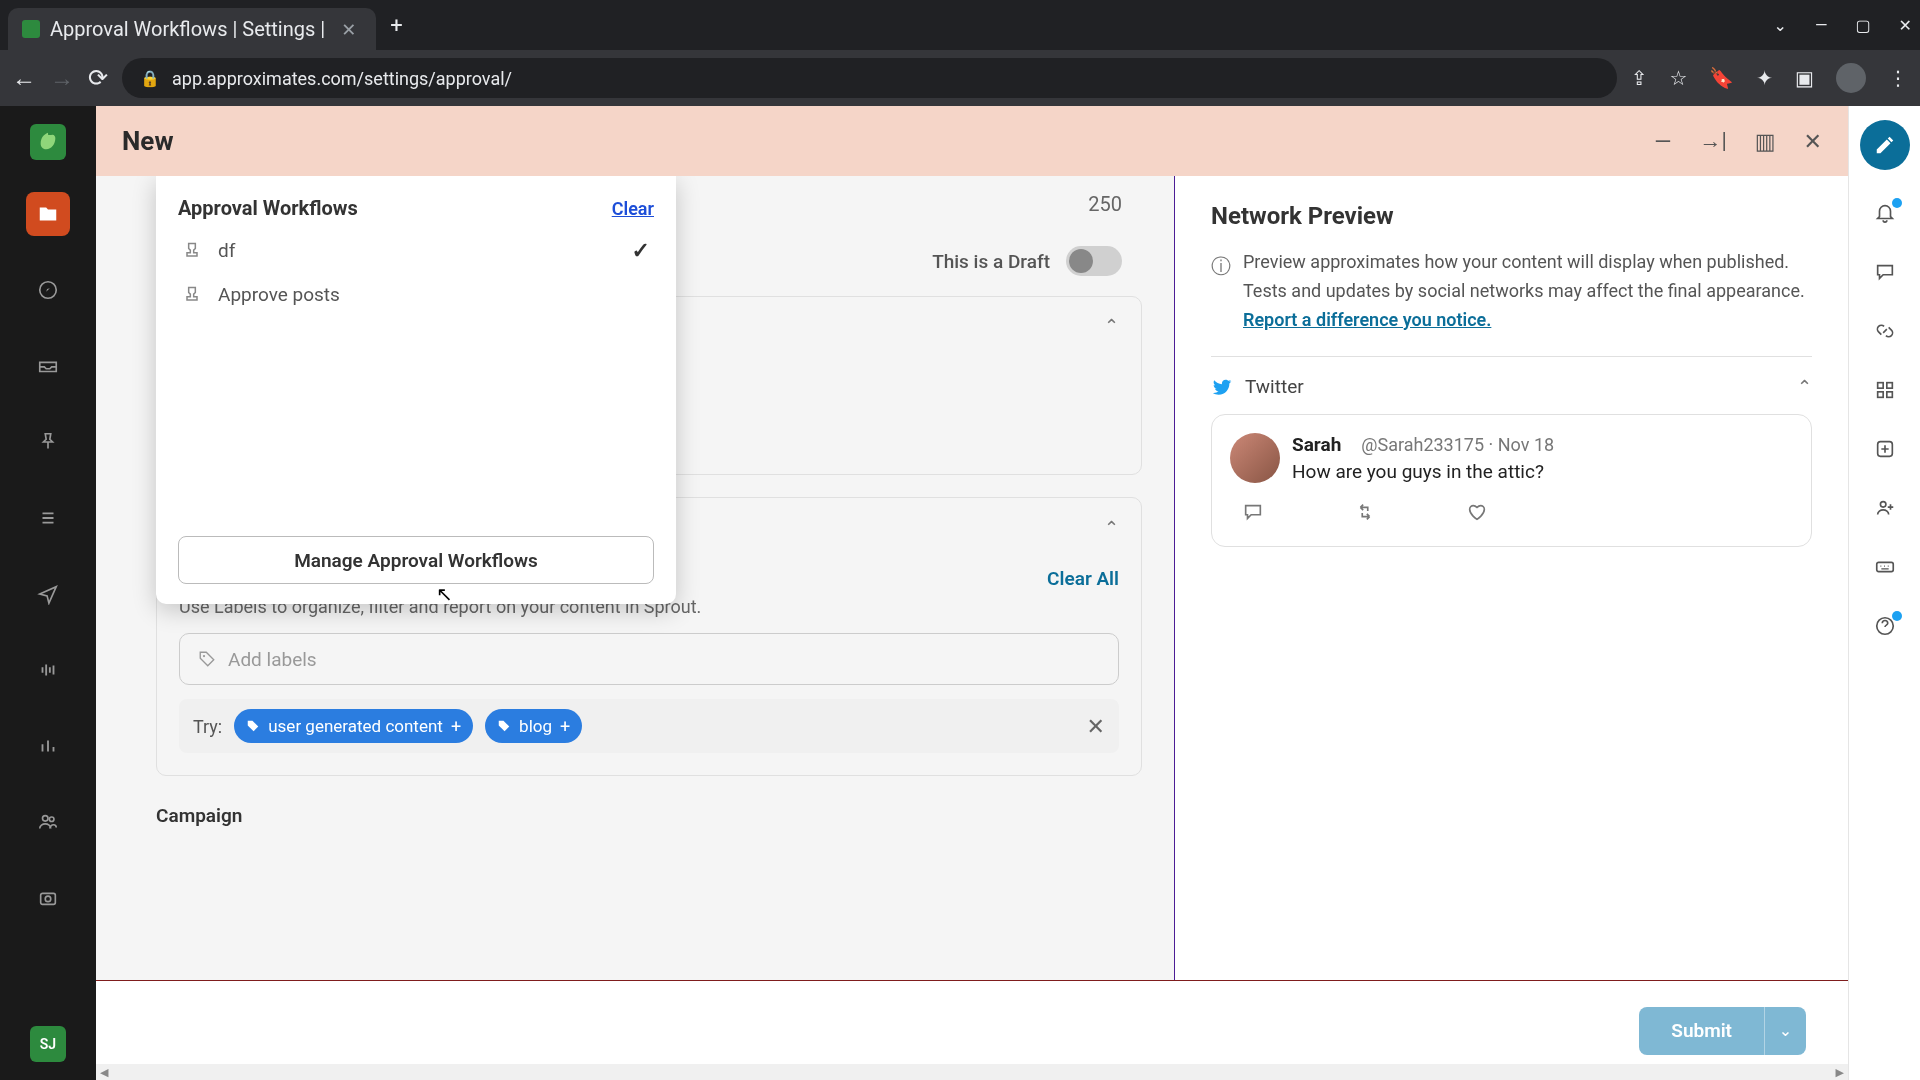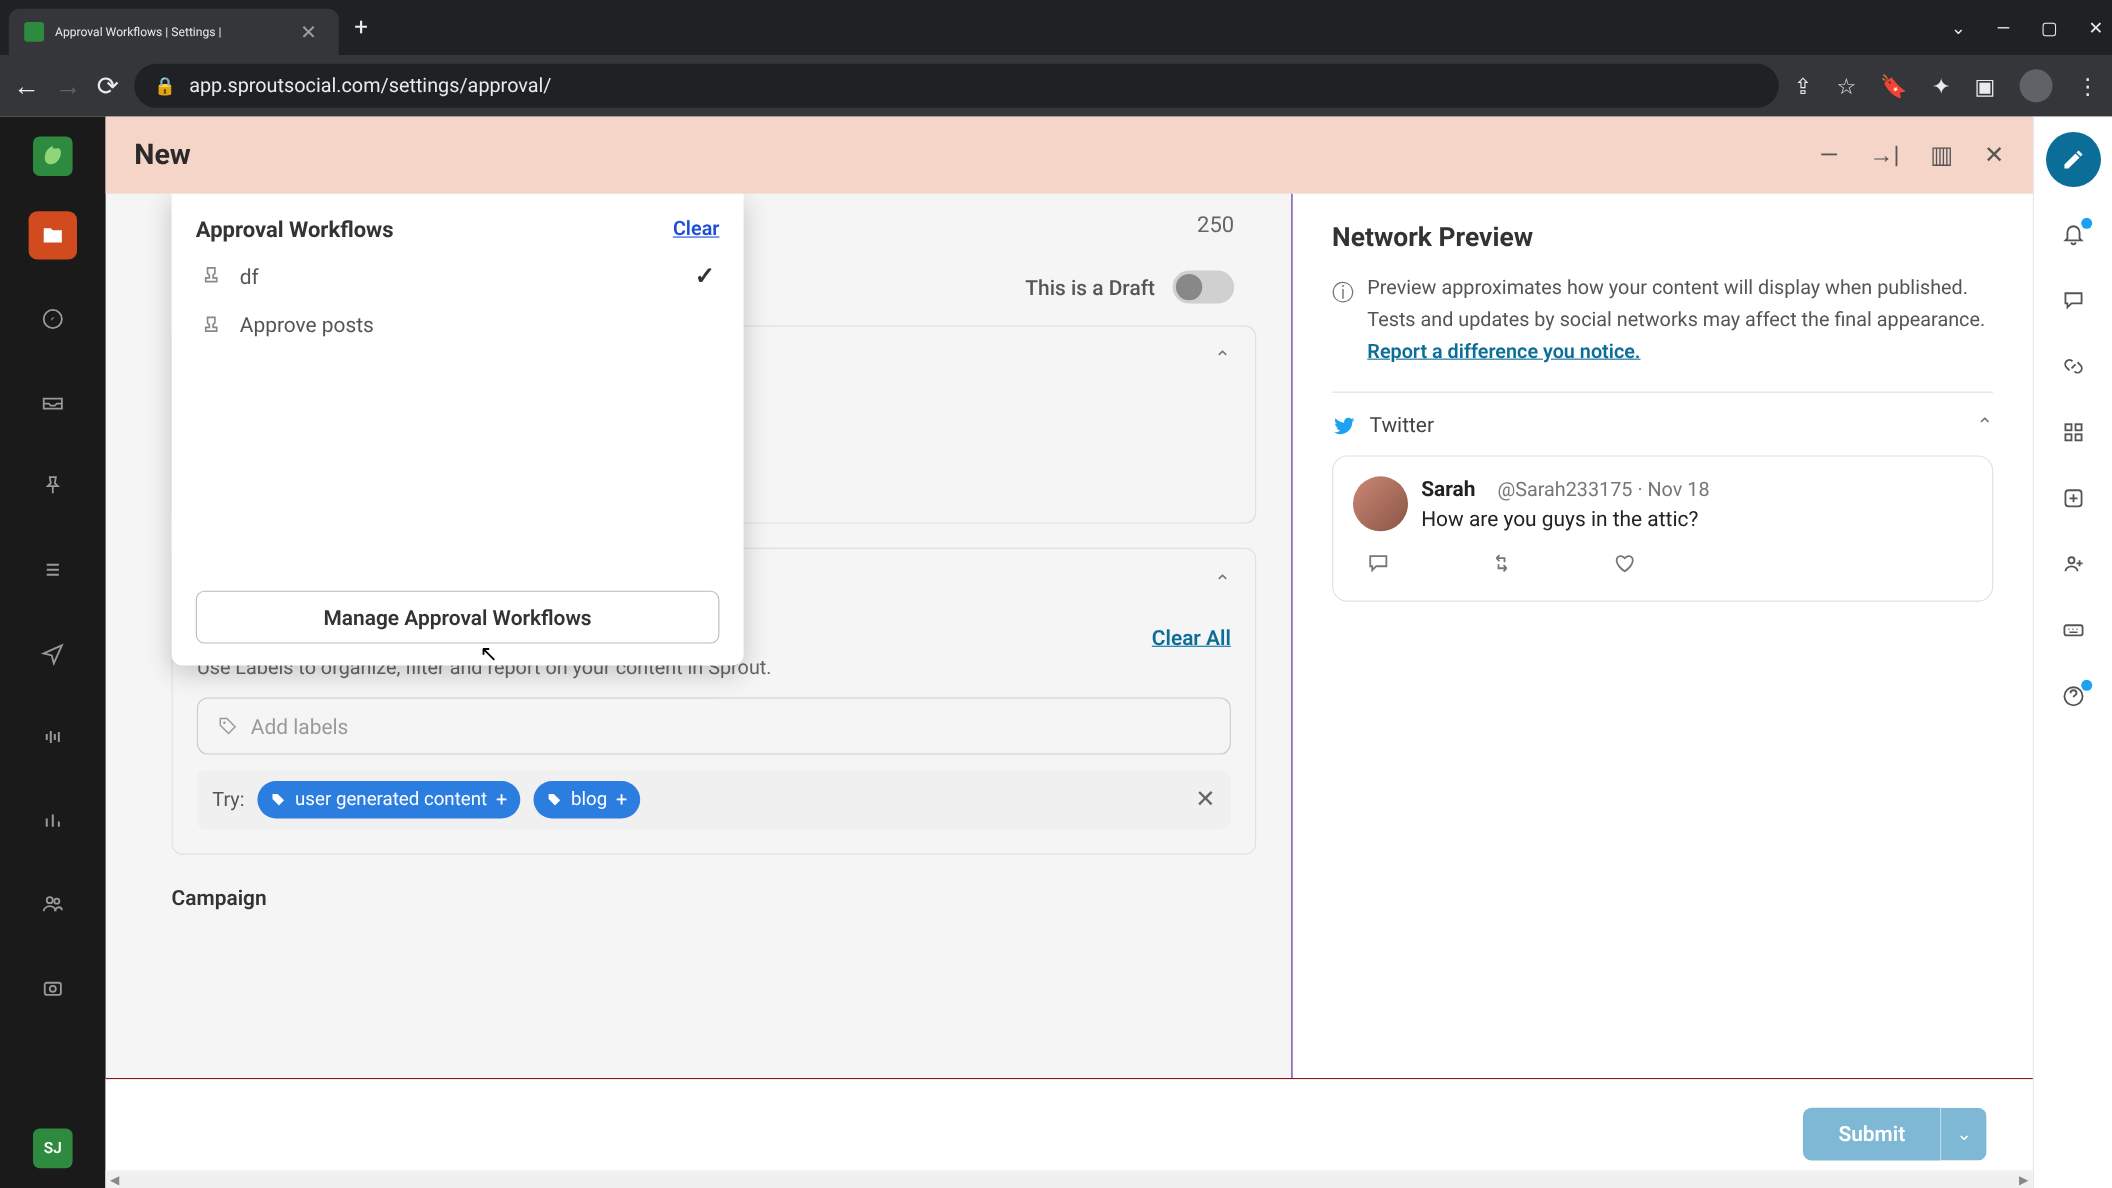--- a/index.html
+++ b/index.html
@@ -2,21 +2,21 @@
 <html><head>
 <meta charset="utf-8">
 <style>
 * { margin: 0; padding: 0; box-sizing: border-box; font-family: -apple-system, BlinkMacSystemFont, "Segoe UI", Roboto, sans-serif; }
 body { background: #000; width: 1920px; height: 1080px; overflow: hidden; display: flex; flex-direction: column; }
 
 
 .browser-chrome { background: #202124; height: 50px; display: flex; align-items: center; padding: 0 8px; }
 .tab { background: #35363a; border-radius: 10px 10px 0 0; height: 42px; display: flex; align-items: center; padding: 0 14px; margin-top: 8px; min-width: 300px; gap: 10px; }
 .tab-favicon { width: 18px; height: 18px; background: #2d8a3e; border-radius: 3px; }
-.tab-title { color: #e8eaed; font-size: 11px; flex: 1; }
+.tab-title { color: #e8eaed; font-size: 20px; flex: 1; }
 .tab-close { color: #9aa0a6; font-size: 18px; cursor: pointer; padding: 2px 6px; }
 .new-tab { color: #e8eaed; font-size: 22px; margin-left: 14px; cursor: pointer; }
 .chrome-right { margin-left: auto; display: flex; gap: 28px; align-items: center; color: #e8eaed; }
 .chrome-btn { font-size: 16px; cursor: pointer; }
 
 .addr-bar { background: #35363a; height: 56px; display: flex; align-items: center; padding: 0 12px; gap: 14px; }
 .nav-btn { color: #e8eaed; font-size: 24px; cursor: pointer; }
 .nav-btn.disabled { color: #5f6368; }
 .url-box { flex: 1; background: #202124; border-radius: 24px; height: 40px; display: flex; align-items: center; padding: 0 18px; gap: 12px; }
 .lock-icon { color: #9aa0a6; }
@@ -57,21 +57,21 @@
 .toggle-knob { width: 24px; height: 24px; border-radius: 50%; background: #888; position: absolute; top: 3px; left: 3px; }
 
 .section-card { border: 1px solid #e0e0e0; border-radius: 10px; margin-bottom: 22px; }
 .section-head { display: flex; align-items: center; padding: 18px 22px; cursor: pointer; }
 .section-title { font-size: 19px; color: #555; flex: 1; }
 .chevron { font-size: 18px; color: #777; }
 .section-body { padding: 10px 22px 22px; }
 
 .labels-head { display: flex; align-items: center; margin-bottom: 6px; }
 .labels-title { font-size: 19px; font-weight: 600; color: #333; }
-.clear-all { margin-left: auto; color: #0b6e99; font-size: 19px; font-weight: 600; text-decoration: underline; cursor: pointer; }
+.clear-all { margin-left: auto; color: #0b6e99; font-size: 19px; font-weight: 600; cursor: pointer; }
 .labels-desc { color: #666; font-size: 18px; margin-bottom: 16px; }
 .labels-input { border: 1px solid #ccc; border-radius: 10px; height: 52px; display: flex; align-items: center; padding: 0 18px; gap: 12px; color: #999; font-size: 19px; }
 .try-row { background: #f0f0f0; border-radius: 8px; padding: 10px 14px; margin-top: 14px; display: flex; align-items: center; gap: 12px; }
 .try-label { color: #555; font-size: 18px; }
 .chip { background: #2b7de0; color: #fff; border-radius: 18px; height: 34px; display: inline-flex; align-items: center; padding: 0 12px; gap: 8px; font-size: 17px; cursor: pointer; }
 .chip .plus { font-size: 18px; }
 .try-close { margin-left: auto; color: #666; font-size: 22px; cursor: pointer; }
 
 .campaign-title { font-size: 19px; color: #333; font-weight: 600; padding: 6px 0 20px; }
 
@@ -143,21 +143,21 @@
     <span class="chrome-btn">✕</span>
   </div>
 </div>
 
 <div class="addr-bar">
   <span class="nav-btn">←</span>
   <span class="nav-btn disabled">→</span>
   <span class="nav-btn">⟳</span>
   <div class="url-box">
     <span class="lock-icon">🔒</span>
-    <span class="url-text">app.sproutsocial.com/settings/approval/</span>
+    <span class="url-text">app.approximates.com/settings/approval/</span>
   </div>
   <div class="addr-icons">
     <span class="addr-icon">⇪</span>
     <span class="addr-icon">☆</span>
     <span class="addr-icon">🔖</span>
     <span class="addr-icon">✦</span>
     <span class="addr-icon">▣</span>
     <span class="profile-circ"></span>
     <span class="addr-icon">⋮</span>
   </div>

